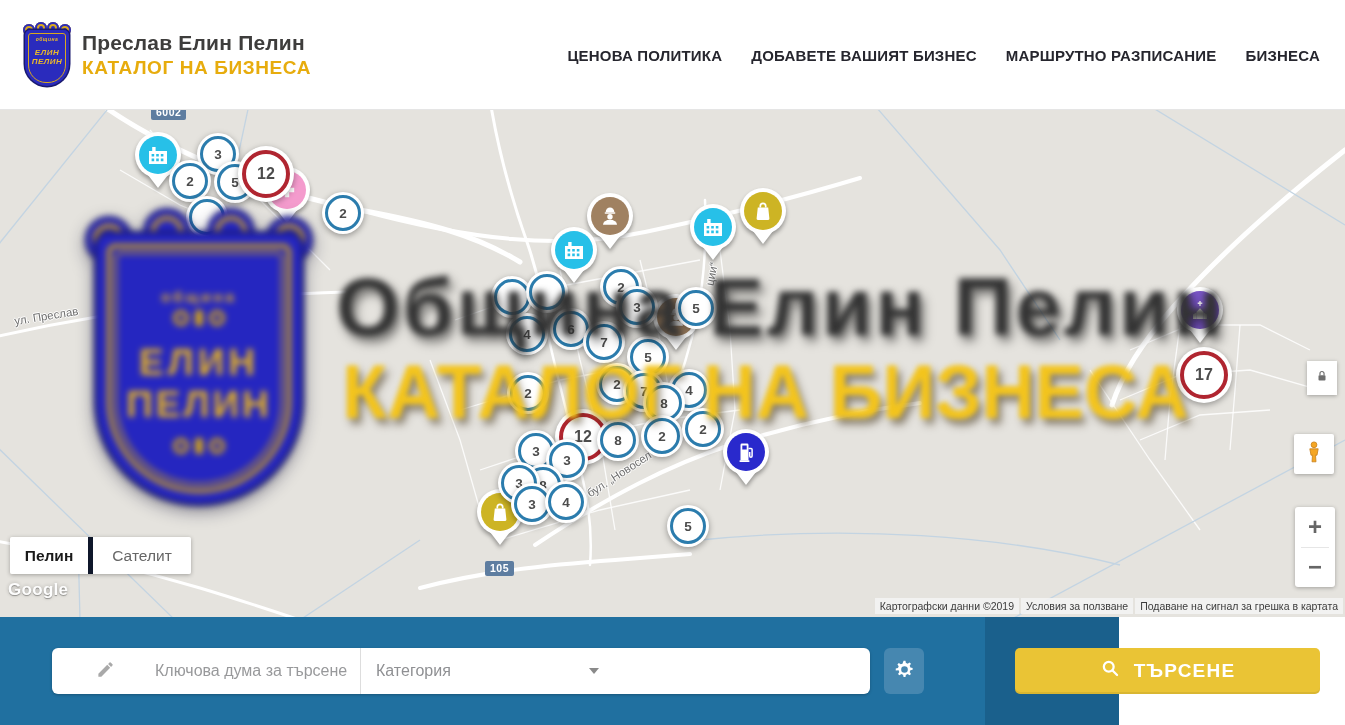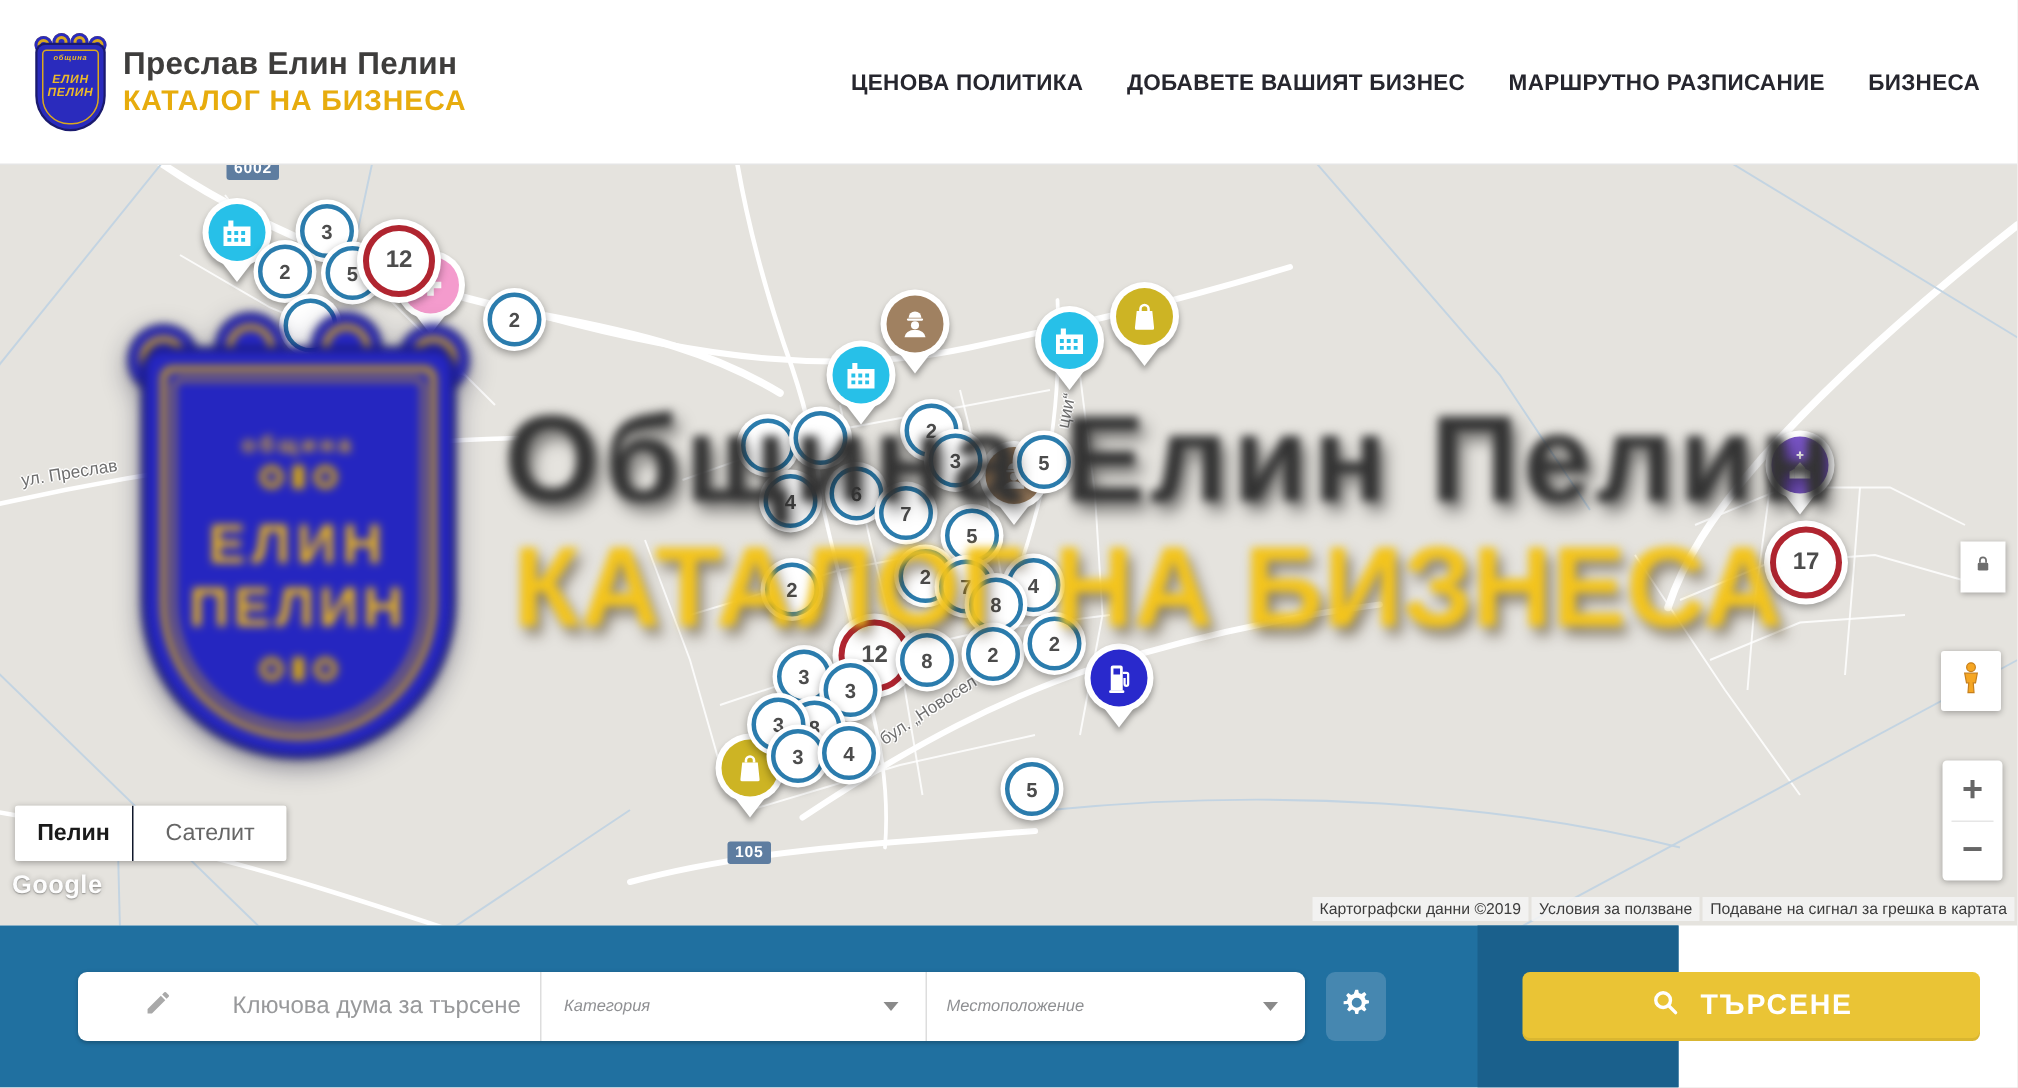--- a/index.html
+++ b/index.html
@@ -84,21 +84,21 @@
            letter-spacing:3px; white-space:nowrap; filter:blur(3.2px);
            text-shadow:4px 6px 9px rgba(0,0,0,.55); }
   .wm-t2 { position:absolute; left:342px; top:238px; font-size:76px; font-weight:bold; color:#f3c41c;
            letter-spacing:0; white-space:nowrap; transform:scaleX(.97); transform-origin:left;
            filter:blur(2.8px); text-shadow:4px 6px 8px rgba(45,30,0,.55); }
   .maptype { position:absolute; left:10px; top:427px; height:37px; display:flex; z-index:4;
              box-shadow:0 1px 4px rgba(0,0,0,.3); border-radius:2px; overflow:hidden; }
   .mt-cell { background:#fff; display:flex; align-items:center; justify-content:center;
              font-size:15.5px; cursor:pointer; }
   .mt-map { width:78px; font-weight:bold; color:#1a1a1a; }
-  .mt-sat { width:103px; color:#666; border-left:1px solid #0f172a; }
+  .mt-sat { width:103px; color:#666; border-left:5px solid #0f172a; }
   .google-logo { position:absolute; left:8px; top:470px; z-index:4; color:#fff; font-size:17px;
              font-weight:bold; letter-spacing:.3px; opacity:.95; cursor:pointer;
              text-shadow:0 1px 1px rgba(0,0,0,.35), 0 0 4px rgba(0,0,0,.25); }
   .attribution { position:absolute; right:2px; bottom:3px; z-index:4; display:flex; gap:2px;
              font-size:10.5px; color:#3c3c3c; }
   .attribution span { background:rgba(245,245,245,.85); padding:2px 5px; white-space:nowrap; }
   .attribution .lnk { cursor:pointer; }
 
   .ctl { position:absolute; background:#fff; box-shadow:0 1px 4px rgba(0,0,0,.3); z-index:4;
          display:flex; align-items:center; justify-content:center; cursor:pointer; }
@@ -115,21 +115,21 @@
   .searchbar { position:absolute; top:617px; left:0; width:1119px; height:108px; background:#2070a0; z-index:10; }
   .sb-right { position:absolute; left:985px; top:0; right:0; bottom:0; background:#1a608c; }
   .sb-white { position:absolute; left:52px; top:31px; width:818px; height:46px; background:#fff;
               border-radius:6px; display:flex; box-shadow:0 1px 3px rgba(0,0,0,.25); overflow:hidden; }
   .sb-key { flex:0 0 308px; display:flex; align-items:center; padding-left:44px; gap:40px; }
   .sb-key svg { width:19px; height:19px; flex:none; }
   .sb-key input { border:none; outline:none; font-size:16px; color:#555; width:200px;
                   font-family:"Liberation Sans", sans-serif; }
   .sb-key input::placeholder { color:#98999b; }
   .sb-sel { display:flex; align-items:center; border-left:1px solid #ddd; color:#8f9093;
-            font-size:11px; cursor:pointer;font-style:italic; }
+            font-size:16px; cursor:pointer; }
   .sb-cat { flex:0 0 257px; padding:0 18px 0 15px; }
   .sb-loc { flex:0 0 253px; padding:0 18px 0 13px; }
   .caret { margin-left:auto; width:0; height:0; border-left:5px solid transparent;
            border-right:5px solid transparent; border-top:6px solid #8a8a8a; }
   .gear-btn { position:absolute; left:884px; top:31px; width:40px; height:46px; background:#4687b0;
               border-radius:6px; display:flex; align-items:center; justify-content:center; cursor:pointer; }
   .gear-btn svg { width:21px; height:21px; }
   .search-btn { position:absolute; left:1015px; top:31px; width:305px; height:46px; background:#eac435;
               border-radius:5px; display:flex; align-items:center; justify-content:center; gap:13px;
               color:#fff; font-weight:bold; font-size:19px; letter-spacing:1.2px; cursor:pointer;
@@ -517,24 +517,20 @@
       <div class="sb-key">
         <span><svg viewBox="0 0 24 24">
               <path fill="#a9a9a9" d="M3 17.3 V21 h3.7 L17.9 9.8 14.2 6.1 Z M20.8 6.9 a1 1 0 0 0 0 -1.4 L18.5 3.2 a1 1 0 0 0 -1.4 0 L15.3 5 19 8.7 Z"></path>
             </svg></span>
         <input type="text" placeholder="Ключова дума за търсене" style="">
       </div>
       <div class="sb-sel sb-cat">
         <span>Категория</span>
         <span class="caret"></span>
       </div>
-      <div class="sb-sel sb-loc">
-        <span>Местоположение</span>
-        <span class="caret"></span>
-      </div>
     </div>
     <div class="gear-btn">
       <span><svg viewBox="0 0 24 24">
             <path fill="#fff" fill-rule="evenodd" d="M12 8.2 a3.8 3.8 0 1 0 0 7.6 a3.8 3.8 0 0 0 0 -7.6 Z M10.9 2 h2.2 l.5 2.6 a7.6 7.6 0 0 1 2 .8 l2.2 -1.5 1.6 1.6 -1.5 2.2 a7.6 7.6 0 0 1 .8 2 l2.6 .5 v2.2 l-2.6 .5 a7.6 7.6 0 0 1 -.8 2 l1.5 2.2 -1.6 1.6 -2.2 -1.5 a7.6 7.6 0 0 1 -2 .8 l-.5 2.6 h-2.2 l-.5 -2.6 a7.6 7.6 0 0 1 -2 -.8 l-2.2 1.5 -1.6 -1.6 1.5 -2.2 a7.6 7.6 0 0 1 -.8 -2 L2 13.1 v-2.2 l2.6 -.5 a7.6 7.6 0 0 1 .8 -2 L3.9 6.2 5.5 4.6 7.7 6.1 a7.6 7.6 0 0 1 2 -.8 Z"></path>
           </svg></span>
     </div>
     <div class="search-btn">
       <span><svg viewBox="0 0 24 24" fill="none" stroke="#fff" stroke-width="2.6" stroke-linecap="round">
             <circle cx="10" cy="10" r="5.6"></circle>
             <path d="M14.3 14.3 L19.5 19.5"></path>

